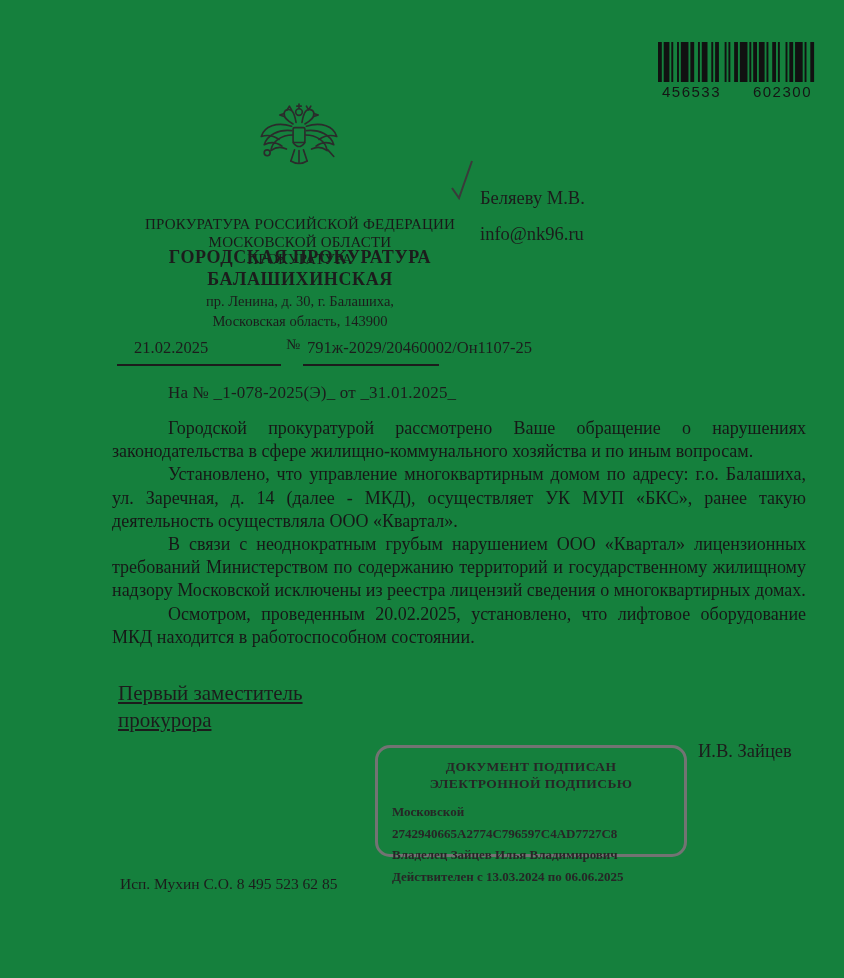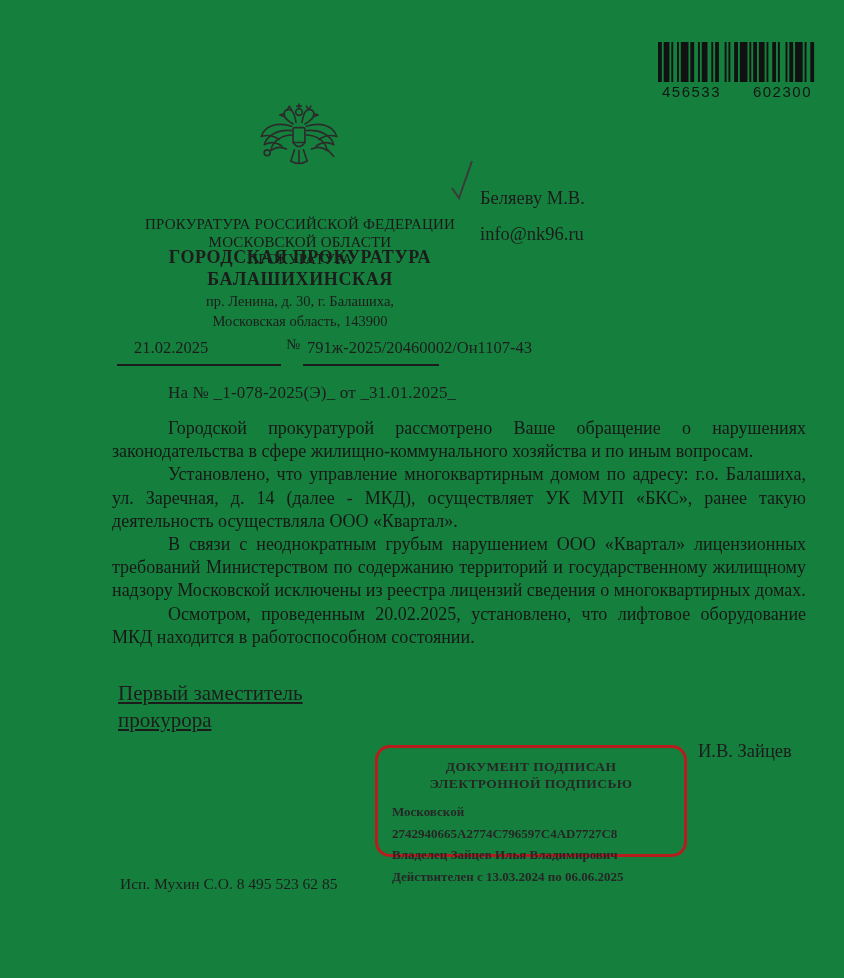--- a/index.html
+++ b/index.html
@@ -38,21 +38,21 @@
   .reply-line{position:absolute;left:168px;top:383px;font-size:17px;letter-spacing:.2px;}
   
   .body-text{position:absolute;left:112px;top:417px;width:694px;
     font-size:18px;line-height:23.2px;text-align:justify;color:#171717;}
   .body-text p{margin:0;text-indent:56px;}
   
   .sig-position{position:absolute;left:118px;top:680px;font-size:21px;line-height:27px;text-decoration:underline;}
   .sig-name{position:absolute;left:698px;top:741px;font-size:18.5px;}
   
   .stamp{position:absolute;left:375px;top:745px;width:312px;height:112px;
-    border:3px solid #b91c1c;border-radius:15px;box-sizing:border-box;
+    border:3px solid #737373;border-radius:15px;box-sizing:border-box;
     padding:10px 14px 0 14px;color:#262626;}
   .stamp-title{text-align:center;font-size:13.5px;font-weight:600;line-height:17px;letter-spacing:.4px;}
   .stamp-details{margin-top:9px;font-size:13px;line-height:21.5px;font-weight:600;}
   .stamp-owner-name{font-weight:700;}
   
   .footer-exec{position:absolute;left:120px;top:875px;font-size:15.5px;}
 </style>
 </head>
 <body>
 
@@ -135,21 +135,21 @@
   <div class="office-block">
     <div class="office-name">ГОРОДСКАЯ ПРОКУРАТУРА</div>
     <div class="office-name">БАЛАШИХИНСКАЯ</div>
     <div class="office-addr">пр. Ленина, д. 30, г. Балашиха,</div>
     <div class="office-addr">Московская область, 143900</div>
   </div>
 
   <div class="ref-date">21.02.2025</div>
   <div class="ref-underline-1"></div>
   <div class="ref-no-sign">№</div>
-  <div class="ref-number">791ж-2025/20460002/Он1107-43</div>
+  <div class="ref-number">791ж-2029/20460002/Он1107-25</div>
   <div class="ref-underline-2"></div>
   <div class="reply-line">На № _1-078-2025(Э)_ от _31.01.2025_</div>
 
   <div class="body-text">
     <p>Городской прокуратурой рассмотрено Ваше обращение о нарушениях законодательства в сфере жилищно-коммунального хозяйства и по иным вопросам.</p>
     <p>Установлено, что управление многоквартирным домом по адресу: г.о. Балашиха, ул. Заречная, д. 14 (далее - МКД), осуществляет УК МУП «БКС», ранее такую деятельность осуществляла ООО «Квартал».</p>
     <p>В связи с неоднократным грубым нарушением ООО «Квартал» лицензионных требований Министерством по содержанию территорий и государственному жилищному надзору Московской исключены из реестра лицензий сведения о многоквартирных домах.</p>
     <p>Осмотром, проведенным 20.02.2025, установлено, что лифтовое оборудование МКД находится в работоспособном состоянии.</p>
   </div>
 

